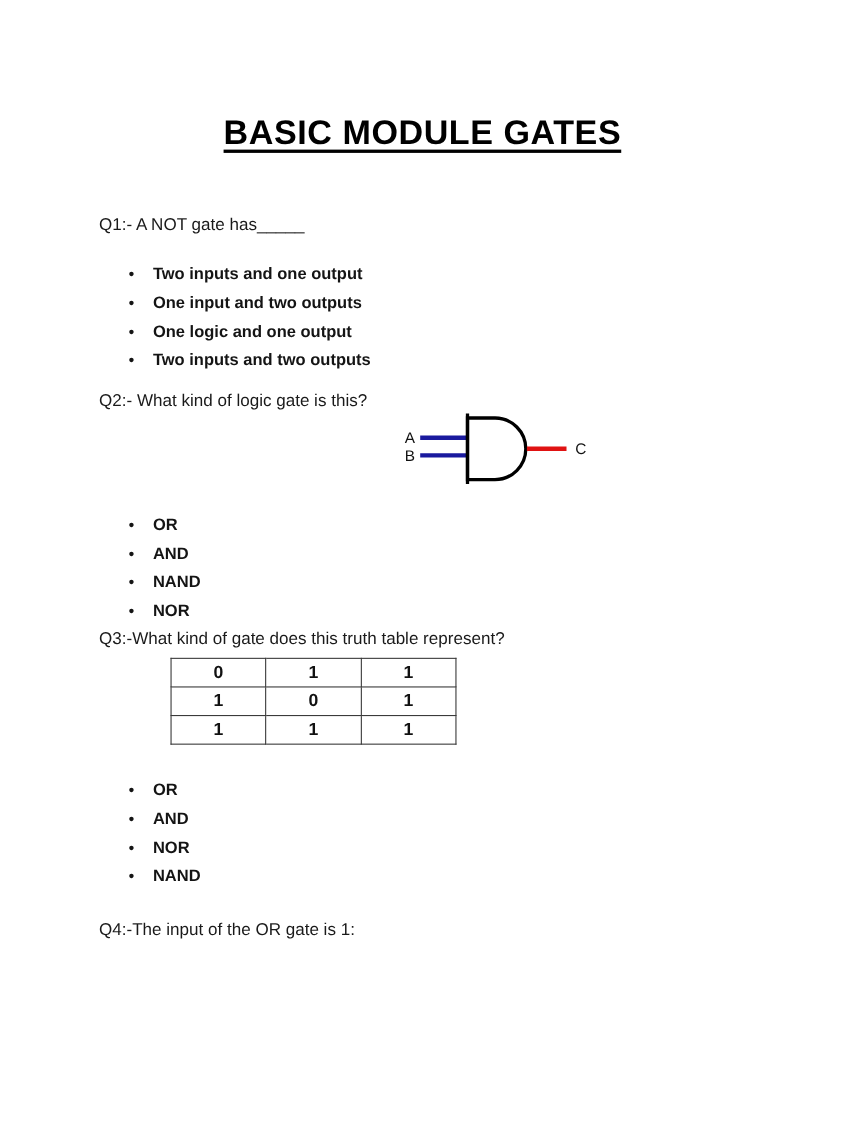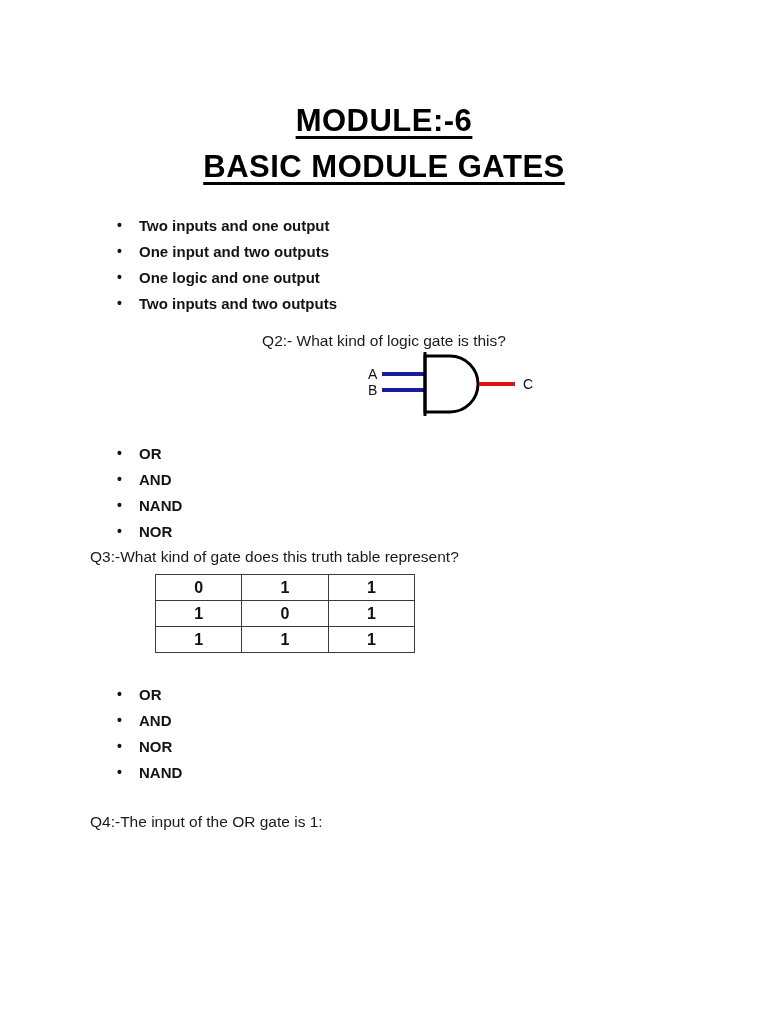--- a/index.html
+++ b/index.html
@@ -27,21 +27,21 @@
     text-underline-offset: 5px;
   }
 
   .question {
     margin: 0;
     font-size: 15.5px;
     font-weight: 500;
     color: #1a1a1a;
   }
   .q1 { margin-top: 52px; }
-  .q2 { margin-top: 16px; text-align: center; }
+  .q2 { margin-top: 16px; }
   .q3 { margin-top: 4px; }
   .q4 { margin-top: 28px; }
 
   .options { list-style: none; margin: 0; padding: 0; }
   .options.after-q1 { margin-top: 22px; }
   .options.after-gate { margin-top: 20px; }
   .options.after-table { margin-top: 28px; }
   .option {
     display: flex;
     align-items: center;
@@ -79,24 +79,24 @@
     color: #111;
     padding: 0;
   }
 </style>
 </head>
 <body>
 
 <div class="page">
 
   <div class="title-block">
-    <h1 class="title">MODULE:-6</h1>
     <h1 class="title">BASIC MODULE GATES</h1>
   </div>
 
+  <p class="question q1">Q1:- A NOT gate has_____</p>
 
   <ul class="options after-q1">
     <li class="option">
       <span class="bullet">•</span>
       <span>Two inputs and one output</span>
     </li>
     <li class="option">
       <span class="bullet">•</span>
       <span>One input and two outputs</span>
     </li>

